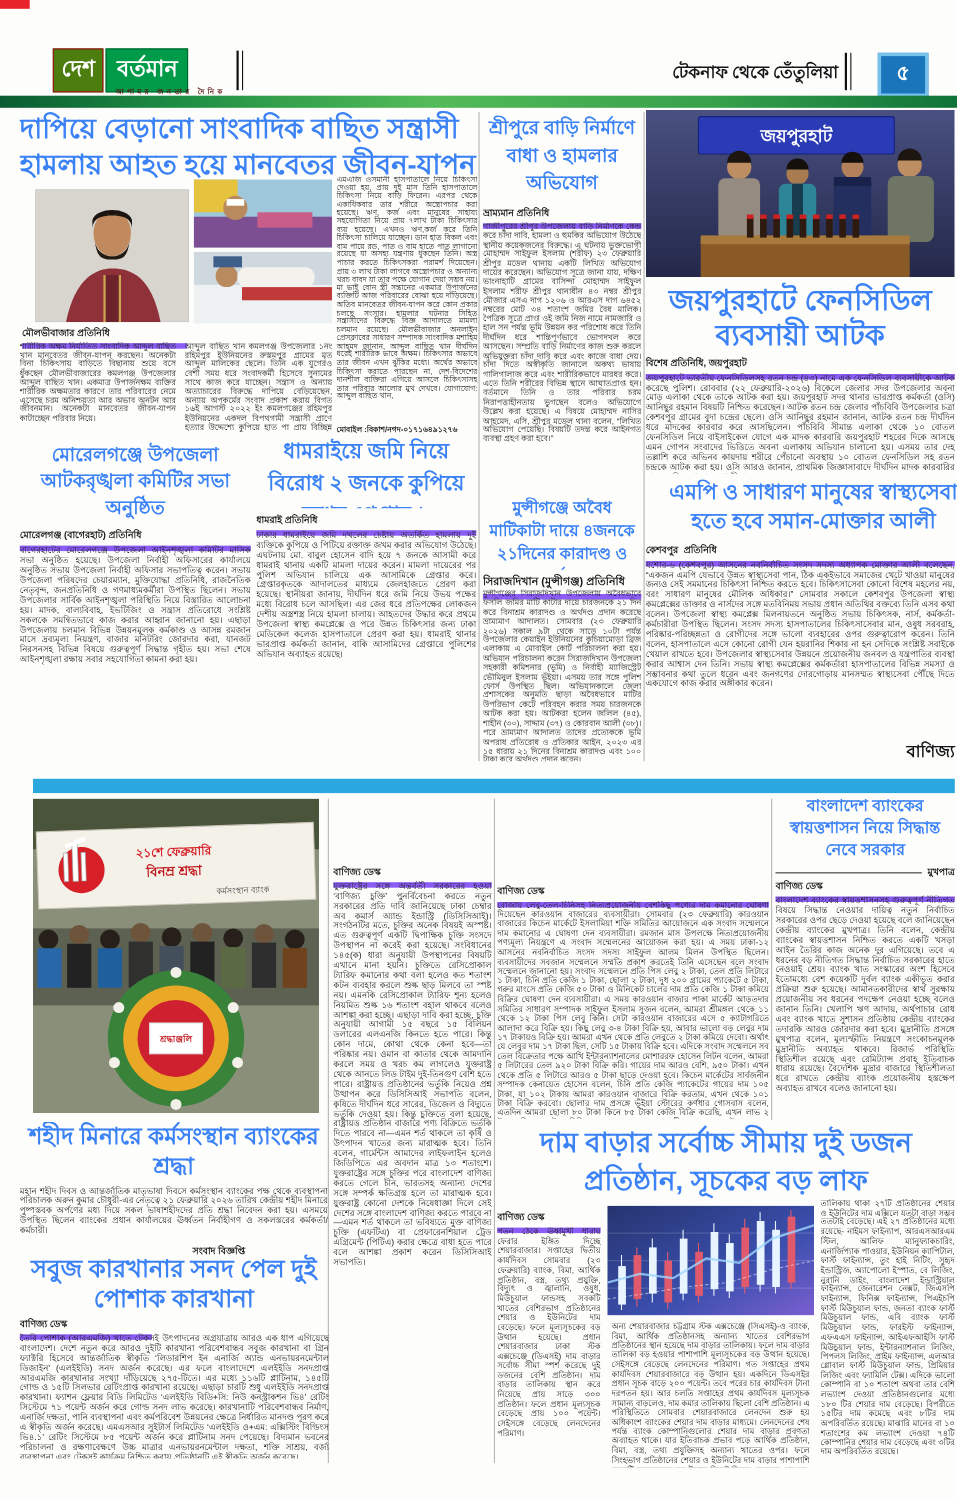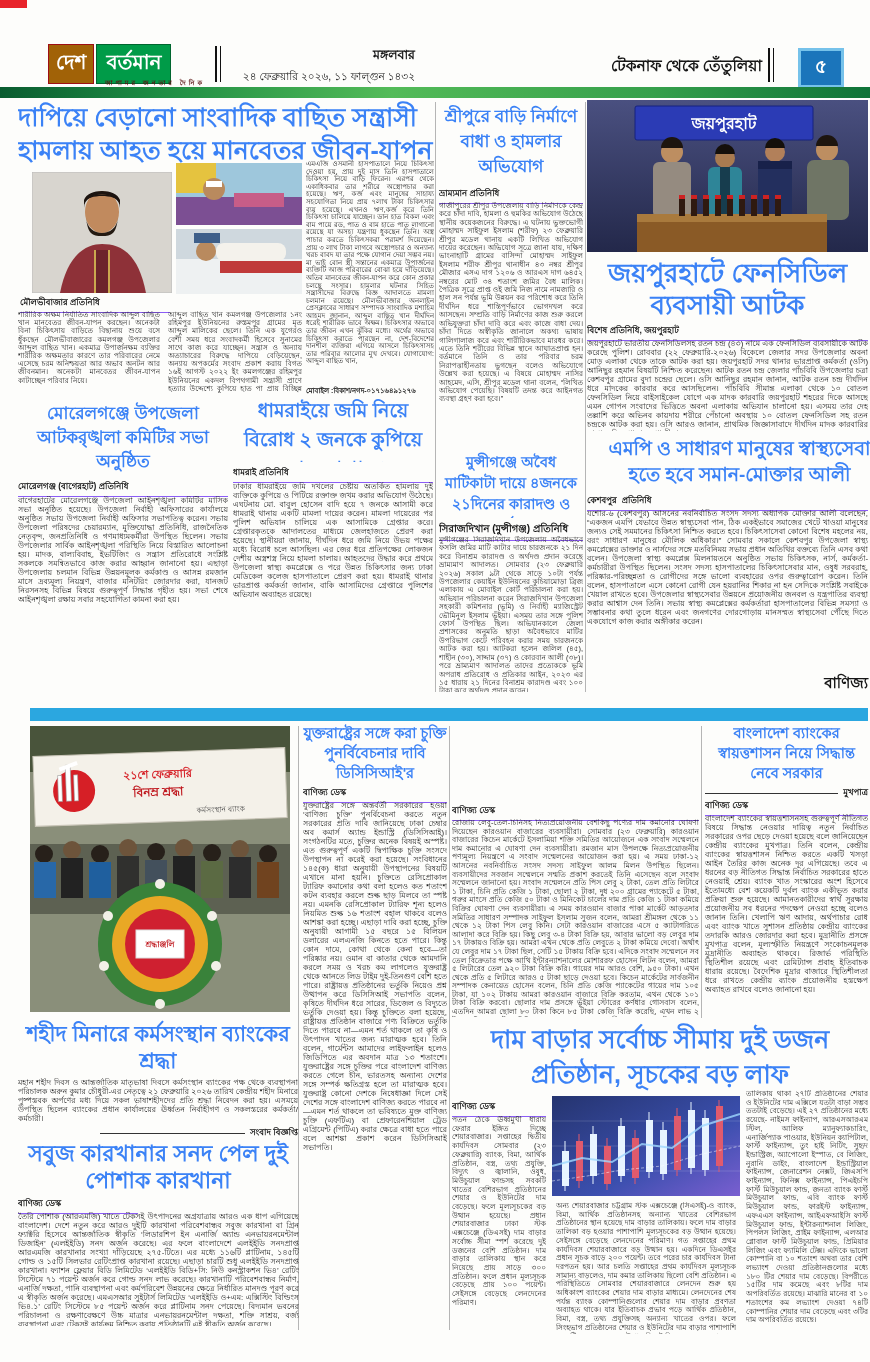--- a/index.html
+++ b/index.html
@@ -1,50 +1,46 @@
 <!DOCTYPE html>
 <html><head>
 <meta charset="utf-8">
 <style>
   html,body{margin:0;padding:0;background:#777;}
   #page{position:relative;width:870px;height:1362px;background:#fdfdfb;margin:0 auto;overflow:hidden;
         font-family:"Liberation Sans","DejaVu Sans",sans-serif;color:#161616;}
   .abs{position:absolute;}
   .hl{font-weight:bold;color:#3b82f6;text-align:center;font-family:Liberation Sans, sans-serif;overflow:hidden;}
   .hl-left{text-align:left;}
-  .byline{font-weight:bold;font-size:8.5px;border-bottom:1px solid #8b5cf6;padding-bottom:2px;overflow:hidden;white-space:nowrap;}
+  .byline{font-weight:bold;font-size:8.5px;border-bottom:5px solid #8b5cf6;padding-bottom:2px;overflow:hidden;white-space:nowrap;}
   .bt{font-size:7.8px;line-height:9px;text-align:justify;overflow:hidden;color:#1b1b1b;}
   .bt-sm{font-size:6.9px;line-height:7.6px;}
   .attrib{display:flex;align-items:center;gap:5px;}
   .attrib .dash{flex:1;height:1px;background:#333;}
   .attrib .lbl{font-weight:bold;font-size:8.5px;white-space:nowrap;}
   .vrule{width:1px;background:#b5b5b5;}
   .photo{overflow:hidden;}
   svg{display:block;}
 </style>
 </head>
 <body>
 
 <div id="page">
 
   <div class="abs" style="left:0;top:0;width:27px;height:8px;background:#e8232a;"></div>
 
   <div class="abs" style="left:0;top:0;width:870px;height:87px;">
     <div class="abs" style="left:48px;top:44px;display:flex;align-items:flex-end;">
-      <span style="background:#a16207;color:#fff;font-weight:bold;font-size:20px;padding:2px 7px 3px;border:1px solid #9e0f14;">দেশ</span>
+      <span style="background:#4d7c0f;color:#fff;font-weight:bold;font-size:20px;padding:2px 7px 3px;border:1px solid #9e0f14;">দেশ</span>
       <span style="background:#009b48;color:#fff;font-weight:bold;font-size:20px;padding:2px 9px 3px;margin-left:2px;border:1px solid #00662f;">বর্তমান</span>
     </div>
     <div class="abs" style="left:90px;top:78px;width:130px;font-size:6.5px;letter-spacing:3px;color:#5a1212;text-align:center;font-weight:bold;">আপামর জনতার দৈনিক</div>
 
     <div class="abs" style="left:215px;top:46px;height:36px;width:3px;border-left:2px solid #111;border-right:1px solid #111;"></div>
 
-    <div class="abs" style="left:235px;top:46px;width:180px;text-align:right;">
-      <div style="font-weight:bold;font-size:12.5px;">মঙ্গলবার</div>
-      <div style="font-size:10.5px;margin-top:3px;">২৪ ফেব্রুয়ারি ২০২৬, ১১ ফাল্গুন ১৪৩২</div>
-    </div>
 
     <div class="abs" style="left:590px;top:54px;width:172px;font-size:15.5px;font-weight:bold;text-align:right;font-family:'Liberation Serif','DejaVu Serif',serif;">টেকনাফ থেকে তেঁতুলিয়া</div>
 
     <div class="abs" style="left:768px;top:48px;height:34px;width:3px;border-left:2px solid #111;border-right:1px solid #111;"></div>
 
     <div class="abs" style="left:798px;top:48px;width:40px;height:34px;background:#1b75bb;border:3px solid #76c2ea;display:flex;align-items:center;justify-content:center;">
       <span style="color:#fff;font-weight:bold;font-size:19px;">৫</span>
     </div>
   </div>
 
@@ -224,30 +220,29 @@
         <circle cx="74" cy="240" r="5" fill="#f2f0e8"></circle>
           <circle cx="186" cy="240" r="5" fill="#f2f0e8"></circle>
         <circle cx="130" cy="278" r="5" fill="#f2f0e8"></circle>
           <circle cx="130" cy="158" r="5" fill="#f2f0e8"></circle>
       </g>
     </svg>
   </div>
 
   <div class="abs hl" style="left:18px;top:1020px;width:280px;height:54px;font-size:21px;line-height:27px;">শহীদ মিনারে কর্মসংস্থান ব্যাংকের শ্রদ্ধা</div>
   <div class="abs bt" style="left:18px;top:1078px;width:280px;height:46px;">মহান শহীদ দিবস ও আন্তর্জাতিক মাতৃভাষা দিবসে কর্মসংস্থান ব্যাংকের পক্ষ থেকে ব্যবস্থাপনা পরিচালক অরুন কুমার চৌধুরী-এর নেতৃত্বে ২১ ফেব্রুয়ারি ২০২৬ তারিখ কেন্দ্রীয় শহীদ মিনারে পুষ্পস্তবক অর্পণের মধ্য দিয়ে সকল ভাষাশহীদদের প্রতি শ্রদ্ধা নিবেদন করা হয়। এসময়ে উপস্থিত ছিলেন ব্যাংকের প্রধান কার্যালয়ের ঊর্ধ্বতন নির্বাহীগণ ও সকলস্তরের কর্মকর্তা/কর্মচারী।</div>
-  <div class="abs attrib" style="left:100px;top:1126px;width:198px;">
+  <div class="abs attrib" style="left:100px;top:1126px;width:198px;flex-direction:column;">
     <span class="dash"></span>
     <span class="lbl">সংবাদ বিজ্ঞপ্তি</span>
   </div>
 
   <div class="abs hl" style="left:18px;top:1140px;width:280px;height:54px;font-size:22px;line-height:27px;">সবুজ কারখানার সনদ পেল দুই পোশাক কারখানা</div>
   <div class="abs byline" style="left:18px;top:1197px;width:120px;">বাণিজ্য ডেস্ক</div>
   <div class="abs bt" style="left:18px;top:1212px;width:281px;height:114px;">তৈরি পোশাক (আরএমজি) খাতে টেকসই উৎপাদনের অগ্রযাত্রায় আরও এক ধাপ এগিয়েছে বাংলাদেশ। দেশে নতুন করে আরও দুইটি কারখানা পরিবেশবান্ধব সবুজ কারখানা বা গ্রিন ফ্যাক্টরি হিসেবে আন্তর্জাতিক স্বীকৃতি ‘লিডারশিপ ইন এনার্জি অ্যান্ড এনভায়রনমেন্টাল ডিজাইন’ (এলইইডি) সনদ অর্জন করেছে। এর ফলে বাংলাদেশে এলইইডি সনদপ্রাপ্ত আরএমজি কারখানার সংখ্যা দাঁড়িয়েছে ২৭৫-টিতে। এর মধ্যে ১১৬টি প্লাটিনাম, ১৪৫টি গোল্ড ও ১৫টি সিলভার রেটিংপ্রাপ্ত কারখানা রয়েছে। এছাড়া চারটি শুধু এলইইডি সনদপ্রাপ্ত কারখানা। ফ্যাশন ফ্লেয়ার বিডি লিমিটেড ‘এলইইডি বিডি+সি: নিউ কনস্ট্রাকশন ভি৪’ রেটিং সিস্টেমে ৭১ পয়েন্ট অর্জন করে গোল্ড সনদ লাভ করেছে। কারখানাটি পরিবেশবান্ধব নির্মাণ, এনার্জি দক্ষতা, পানি ব্যবস্থাপনা এবং কর্মপরিবেশ উন্নয়নের ক্ষেত্রে নির্ধারিত মানদণ্ড পূরণ করে এ স্বীকৃতি অর্জন করেছে। এমএসআর সুইটার্স লিমিটেড ‘এলইইডি ও+এম: এক্সিস্টিং বিল্ডিংস ভি৪.১’ রেটিং সিস্টেমে ৮৫ পয়েন্ট অর্জন করে প্লাটিনাম সনদ পেয়েছে। বিদ্যমান ভবনের পরিচালনা ও রক্ষণাবেক্ষণে উচ্চ মাত্রার এনভায়রনমেন্টাল দক্ষতা, শক্তি সাশ্রয়, বর্জ্য ব্যবস্থাপনা এবং টেকসই কার্যক্রম নিশ্চিত করায় প্রতিষ্ঠানটি এই স্বীকৃতি অর্জন করেছে।</div>
 
-  <div class="abs hl" style="left:303px;top:723px;width:144px;height:60px;font-size:14.5px;line-height:20px;">যুক্তরাষ্ট্রের সঙ্গে করা চুক্তি পুনর্বিবেচনার দাবি ডিসিসিআই'র</div>
   <div class="abs byline" style="left:303px;top:786px;width:144px;">বাণিজ্য ডেস্ক</div>
   <div class="abs bt" style="left:303px;top:801px;width:144px;height:530px;">যুক্তরাষ্ট্রের সঙ্গে অন্তর্বর্তী সরকারের হওয়া ‘বাণিজ্য চুক্তি’ পুনর্বিবেচনা করতে নতুন সরকারের প্রতি দাবি জানিয়েছে ঢাকা চেম্বার অব কমার্স অ্যান্ড ইন্ডাস্ট্রি (ডিসিসিআই)। সংগঠনটির মতে, চুক্তির অনেক বিষয়ই অস্পষ্ট। এত গুরুত্বপূর্ণ একটি দ্বিপাক্ষিক চুক্তি সংসদে উপস্থাপন না করেই করা হয়েছে। সংবিধানের ১৪৫(ক) ধারা অনুযায়ী উপস্থাপনের বিষয়টি এখানে মানা হয়নি। চুক্তিতে রেসিপ্রোকাল ট্যারিফ কমানোর কথা বলা হলেও কত শতাংশ কটন ব্যবহার করলে শুল্ক ছাড় মিলবে তা স্পষ্ট নয়। এমনকি রেসিপ্রোকাল ট্যারিফ শূন্য হলেও নিয়মিত শুল্ক ১৬ শতাংশ বহাল থাকবে বলেও আশঙ্কা করা হচ্ছে। এছাড়া দাবি করা হচ্ছে, চুক্তি অনুযায়ী আগামী ১৫ বছরে ১৫ বিলিয়ন ডলারের এলএনজি কিনতে হতে পারে। কিন্তু কোন দামে, কোথা থেকে কেনা হবে—তা পরিষ্কার নয়। ওমান বা কাতার থেকে আমদানি করলে সময় ও খরচ কম লাগলেও যুক্তরাষ্ট্র থেকে আনতে লিড টাইম দুই-তিনগুণ বেশি হতে পারে। রাষ্ট্রায়ত্ত প্রতিষ্ঠানের ভর্তুকি নিয়েও প্রশ্ন উত্থাপন করে ডিসিসিআই সভাপতি বলেন, কৃষিতে দীর্ঘদিন ধরে সারের, ডিজেল ও বিদ্যুতে ভর্তুকি দেওয়া হয়। কিন্তু চুক্তিতে বলা হয়েছে, রাষ্ট্রায়ত্ত প্রতিষ্ঠান বাজারে পণ্য বিক্রিতে ভর্তুকি দিতে পারবে না—এমন শর্ত থাকলে তা কৃষি ও উৎপাদন খাতের জন্য মারাত্মক হবে। তিনি বলেন, গার্মেন্টস আমাদের লাইফলাইন হলেও জিডিপিতে এর অবদান মাত্র ১৩ শতাংশে। যুক্তরাষ্ট্রের সঙ্গে চুক্তির পরে বাংলাদেশ বাণিজ্য করতে গেলে চীন, ভারতসহ অন্যান্য দেশের সঙ্গে সম্পর্ক ক্ষতিগ্রস্ত হলে তা মারাত্মক হবে। যুক্তরাষ্ট্র কোনো দেশকে নিষেধাজ্ঞা দিলে সেই দেশের সঙ্গে বাংলাদেশ বাণিজ্য করতে পারবে না—এমন শর্ত থাকলে তা ভবিষ্যতে মুক্ত বাণিজ্য চুক্তি (এফটিএ) বা প্রেফারেনশিয়াল ট্রেড এগ্রিমেন্ট (পিটিএ) করার ক্ষেত্রে বাধা হতে পারে বলে আশঙ্কা প্রকাশ করেন ডিসিসিআই সভাপতি।</div>
 
   <div class="abs byline" style="left:452px;top:804px;width:247px;">বাণিজ্য ডেস্ক</div>
   <div class="abs bt" style="left:452px;top:819px;width:247px;height:198px;font-size:7.5px;line-height:8.6px;">রোজায় লেবু-তেল-চিনিসহ নিত্যপ্রয়োজনীয় বেশকিছু পণ্যের দাম কমানোর ঘোষণা দিয়েছেন কারওয়ান বাজারের ব্যবসায়ীরা। সোমবার (২৩ ফেব্রুয়ারি) কারওয়ান বাজারের কিচেন মার্কেটে ইসলামিয়া শক্তি সমিতির আয়োজনে এক সংবাদ সম্মেলনে দাম কমানোর এ ঘোষণা দেন ব্যবসায়ীরা। রমজান মাস উপলক্ষে নিত্যপ্রয়োজনীয় পণ্যমূল্য নিয়ন্ত্রণে এ সংবাদ সম্মেলনের আয়োজন করা হয়। এ সময় ঢাকা-১২ আসনের নবনির্বাচিত সংসদ সদস্য সাইফুল আলম মিলন উপস্থিত ছিলেন। ব্যবসায়ীদের সবজান সম্মেলনে সম্মতি প্রকাশ করতেই তিনি এসেছেন বলে সংবাদ সম্মেলনে জানানো হয়। সংবাদ সম্মেলনে প্রতি পিস লেবু ২ টাকা, তেল প্রতি লিটারে ১ টাকা, চিনি প্রতি কেজি ১ টাকা, ছোলা ২ টাকা, দুধ ২০০ গ্রামের প্যাকেটে ৫ টাকা, গরুর মাংসে প্রতি কেজি ৫০ টাকা ও মিনিকেট চালের দাম প্রতি কেজি ১ টাকা কমিয়ে বিক্রির ঘোষণা দেন ব্যবসায়ীরা। এ সময় কারওয়ান বাজার পাকা মার্কেট আড়তদার সমিতির সাধারণ সম্পাদক সাইফুল ইসলাম সুজন বলেন, আমরা শ্রীমঙ্গল থেকে ১১ থেকে ১২ টাকা পিস লেবু কিনি। সেটা কারওয়ান বাজারের এসে ৫ ক্যাটাগরিতে আলাদা করে বিক্রি হয়। কিছু লেবু ৩-৪ টাকা বিক্রি হয়, আবার ভালো বড় লেবুর দাম ১৭ টাকায়ও বিক্রি হয়। আমরা এখন থেকে প্রতি লেবুতে ২ টাকা কমিয়ে দেবো। অর্থাৎ যে লেবুর দাম ১৭ টাকা ছিল, সেটি ১৫ টাকায় বিক্রি হবে। এদিকে সংবাদ সম্মেলনে সব তেল বিক্রেতার পক্ষে আখি ইন্টারন্যাশনালের মোশাররফ হোসেন লিটন বলেন, আমরা ৫ লিটারের তেল ৯২০ টাকা বিক্রি করি। গায়ের দাম আরও বেশি, ৯৫০ টাকা। এখন থেকে প্রতি ৫ লিটারে আরও ৫ টাকা ছাড়ে দেওয়া হবে। কিচেন মার্কেটের সার্বজনীন সম্পাদক কেনায়েত হোসেন বলেন, চিনি প্রতি কেজি প্যাকেটের গায়ের দাম ১০৫ টাকা, যা ১০২ টাকায় আমরা কারওয়ান বাজারে বিক্রি করতাম, এখন থেকে ১০১ টাকা বিক্রি করবো। ছোলার দাম প্রসঙ্গে ভূঁইয়া স্টোরের কর্ণধার গোসবাস বলেন, এতদিন আমরা ছোলা ৮০ টাকা কিনে ৮৫ টাকা কেজি বিক্রি করেছি, এখন লাভ ২ টাকা কমিয়ে ৮৩ টাকা বিক্রি করবো। রমজানের প্রয়োজনীয় আরেক পণ্য ট্যাংয়ের দাম নিয়ে একজন ব্যবসায়ী বলেন, বাজারে ২ কেজি জার ট্যাং ১ হাজার ৯০০ টাকা এমআরপিতে বিক্রি হয়। আমাদের কারওয়ান বাজারে বিক্রি হতো ১ হাজার ৫৮০ টাকা। এখন ১ হাজার ৫৬০ টাকায় বিক্রি হবে।</div>
 
   <div class="abs hl" style="left:705px;top:723px;width:163px;height:60px;font-size:14.5px;line-height:20px;">বাংলাদেশ ব্যাংকের স্বায়ত্তশাসন নিয়ে সিদ্ধান্ত নেবে সরকার</div>
   <div class="abs attrib" style="left:705px;top:786px;width:163px;">
     <span class="dash"></span>
     <span class="lbl">মুখপাত্র</span>

